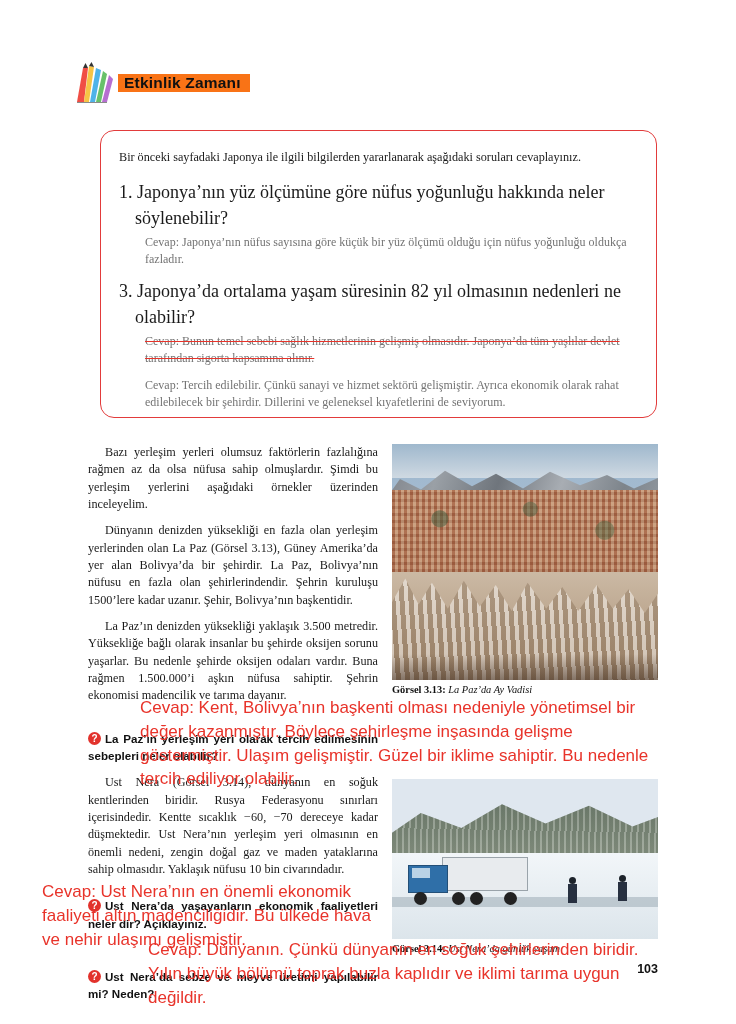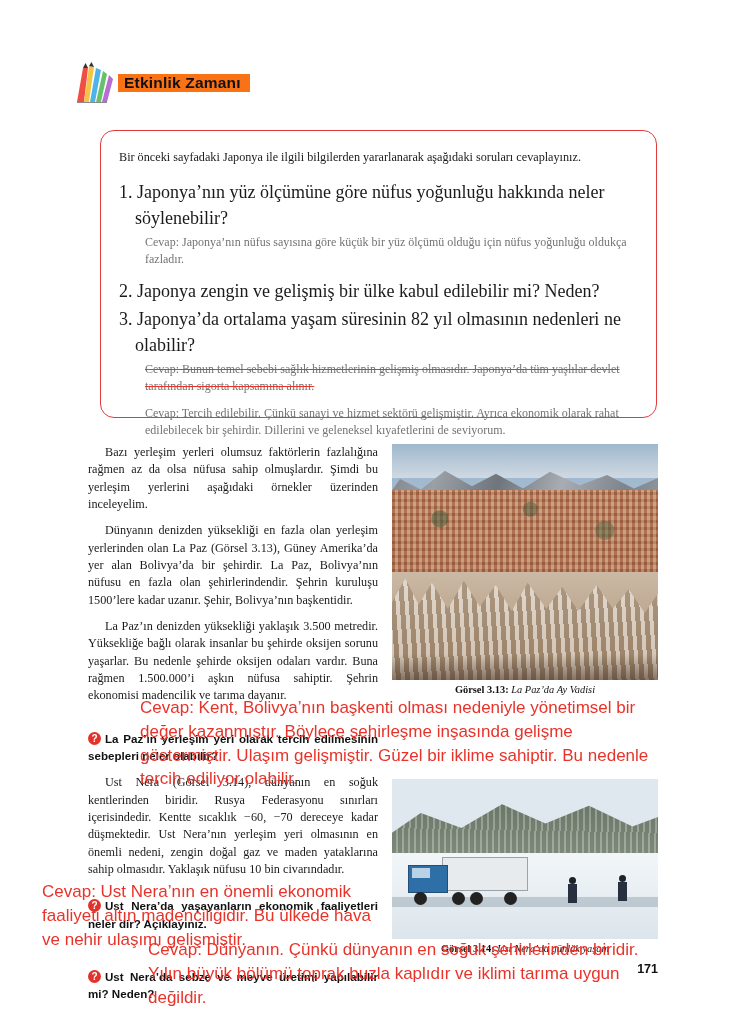--- a/index.html
+++ b/index.html
@@ -109,21 +109,20 @@
   .col-right {
     position: absolute;
     left: 392px;
     top: 444px;
     width: 266px;
   }
 
   .figure {
     width: 266px;
     position: relative;
-    text-align: center;
   }
   .fig-caption {
     font-size: 10.4px;
     margin-top: 4px;
     color: #111;
   }
   .fig-caption b { font-weight: bold; }
   .fig-caption i { font-style: italic; }
 
   
@@ -297,24 +296,20 @@
   <div class="activity">
     <div class="activity-inner">
       <p class="intro">Bir önceki sayfadaki Japonya ile ilgili bilgilerden yararlanarak aşağıdaki soruları cevaplayınız.</p>
 
       <p class="q">
         <span class="qn">1.</span>
         <span>Japonya’nın yüz ölçümüne göre nüfus yoğunluğu hakkında neler söylenebilir?</span>
       </p>
       <p class="ans">Cevap: Japonya’nın nüfus sayısına göre küçük bir yüz ölçümü olduğu için nüfus yoğunluğu oldukça fazladır.</p>
 
-      <p class="q">
-        <span class="qn">2.</span>
-        <span>Japonya zengin ve gelişmiş bir ülke kabul edilebilir mi? Neden?</span>
-      </p>
 
       <p class="q">
         <span class="qn">3.</span>
         <span>Japonya’da ortalama yaşam süresinin 82 yıl olmasının nedenleri ne olabilir?</span>
       </p>
       <p class="ans strike">Cevap: Bunun temel sebebi sağlık hizmetlerinin gelişmiş olmasıdır. Japonya’da tüm yaşlılar devlet tarafından sigorta kapsamına alınır.</p>
 
       <p class="ans">Cevap: Tercih edilebilir. Çünkü sanayi ve hizmet sektörü gelişmiştir. Ayrıca ekonomik olarak rahat edilebilecek bir şehirdir. Dillerini ve geleneksel kıyafetlerini de seviyorum.</p>
     </div>
   </div>
@@ -384,14 +379,14 @@
       </div>
     </div>
   </div>
 
   <div class="hand" style="left:140px; top:696px; width:520px;">Cevap: Kent, Bolivya’nın başkenti olması nedeniyle yönetimsel bir değer kazanmıştır. Böylece şehirleşme inşasında gelişme göstermiştir. Ulaşım gelişmiştir. Güzel bir iklime sahiptir. Bu nedenle tercih ediliyor olabilir.</div>
 
   <div class="hand" style="left:42px; top:880px; width:340px;">Cevap: Ust Nera’nın en önemli ekonomik faaliyeti altın madenciliğidir. Bu ülkede hava ve nehir ulaşımı gelişmiştir.</div>
 
   <div class="hand" style="left:148px; top:938px; width:500px;">Cevap: Dünyanın. Çünkü dünyanın en soğuk şehirlerinden biridir. Yılın büyük bölümü toprak buzla kaplıdır ve iklimi tarıma uygun değildir.</div>
 
-  <div class="page-number">171</div>
+  <div class="page-number">103</div>
 </div>
 
 </body></html>

